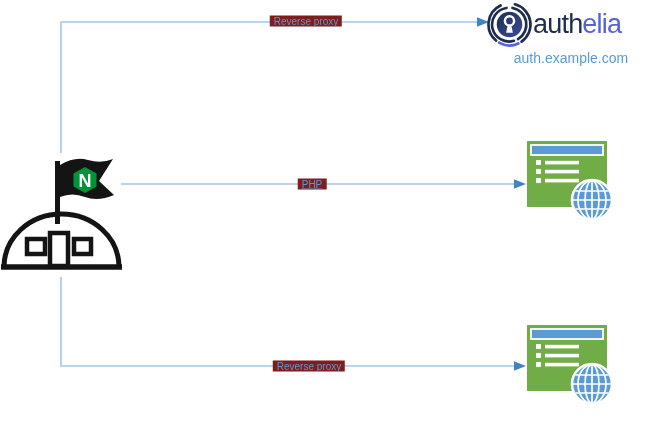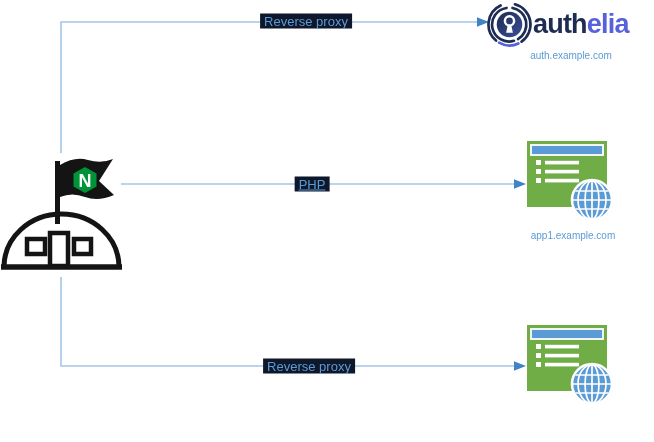--- a/index.html
+++ b/index.html
@@ -6,26 +6,26 @@
   .canvas {
     position:relative; width:654px; height:442px; background:#ffffff;
     font-family:"Liberation Sans", sans-serif; overflow:hidden;
   }
   .connector-layer { position:absolute; left:0; top:0; width:654px; height:442px; }
   .connector-layer path.edge { fill:none; stroke:var(--connector-line); stroke-width:1.6px; }
   .connector-layer polygon.arrow { fill:var(--arrowhead); }
 
   .edge-label {
     position:absolute; transform:translate(-50%,-50%);
-    background:#0f172a; padding:0 4px;
-    color:var(--label-text); font-size:13px; white-space:nowrap;text-align:center;
+    background:#7f1d1d; padding:0 4px;
+    color:var(--label-text); font-size:10px; white-space:nowrap;text-align:center;
   }
   .domain {
     position:absolute; transform:translateX(-50%);
-    color:var(--label-text); font-size:10px; white-space:nowrap;
+    color:var(--label-text); font-size:14px; white-space:nowrap;
   }
   .node { position:absolute; }
 
   
   .nginx-stroke { fill:none; stroke:var(--icon-black); }
   .nginx-fill   { fill:var(--icon-black); }
   .nginx-hex    { fill:var(--nginx-green); }
   .nginx-letter { fill:#ffffff; font-family:"Liberation Sans",sans-serif; font-weight:bold; font-size:18px; }
 
   
@@ -39,21 +39,21 @@
   .auth-arc   { fill:none; stroke:var(--authelia-navy); stroke-width:2.6; stroke-linecap:round; }
   .auth-arc-l { fill:none; stroke:var(--authelia-periwinkle); stroke-width:2.6; stroke-linecap:round; }
   .auth-core  { fill:url(#authGrad); }
   .auth-key   { fill:none; stroke:#ffffff; stroke-width:2.4; }
   .auth-stem  { fill:#ffffff; }
   .stopA { stop-color:var(--authelia-navy); }
   .stopB { stop-color:var(--authelia-navy-light); }
 
   .wordmark {
     position:absolute; left:533px; top:7px; height:34px; line-height:34px;
-    font-size:27px; font-weight:bold; letter-spacing:-0.8px; white-space:nowrap;
+    font-size:27px; font-weight:normal; letter-spacing:-0.8px; white-space:nowrap;
   }
   .wordmark .dark  { color:var(--authelia-navy); }
   .wordmark .light { color:var(--authelia-periwinkle); }
 </style>
 </head>
 <body>
 
 <div class="canvas">
 
   <svg class="connector-layer" width="654" height="442" viewBox="0 0 654 442">
@@ -128,21 +128,20 @@
       <rect class="app-white" x="22" y="41.8" width="34" height="3.6"></rect>
       <circle class="globe-body" cx="69" cy="63" r="20"></circle>
       <ellipse class="globe-grid" cx="69" cy="63" rx="7" ry="19.3"></ellipse>
       <ellipse class="globe-grid" cx="69" cy="63" rx="14" ry="19.3"></ellipse>
       <line class="globe-grid" x1="69" y1="43.5" x2="69" y2="82.5"></line>
       <line class="globe-grid" x1="49.5" y1="63" x2="88.5" y2="63"></line>
       <line class="globe-grid" x1="52.5" y1="54" x2="85.5" y2="54"></line>
       <line class="globe-grid" x1="52.5" y1="72" x2="85.5" y2="72"></line>
     </svg>
   </div>
-  <div class="domain" style="left:573px; top:230px;">app1.example.com</div>
 
   <div class="node" style="left:523px; top:321px;">
     <svg width="96" height="92" viewBox="0 0 96 92">
       <rect class="app-rect" x="4" y="4" width="80" height="66"></rect>
       <rect class="app-title" x="8" y="8" width="72" height="10"></rect>
       <rect class="app-white" x="13" y="23" width="5" height="5"></rect>
       <rect class="app-white" x="22" y="23.8" width="34" height="3.6"></rect>
       <rect class="app-white" x="13" y="32" width="5" height="5"></rect>
       <rect class="app-white" x="22" y="32.8" width="34" height="3.6"></rect>
       <rect class="app-white" x="13" y="41" width="5" height="5"></rect>

